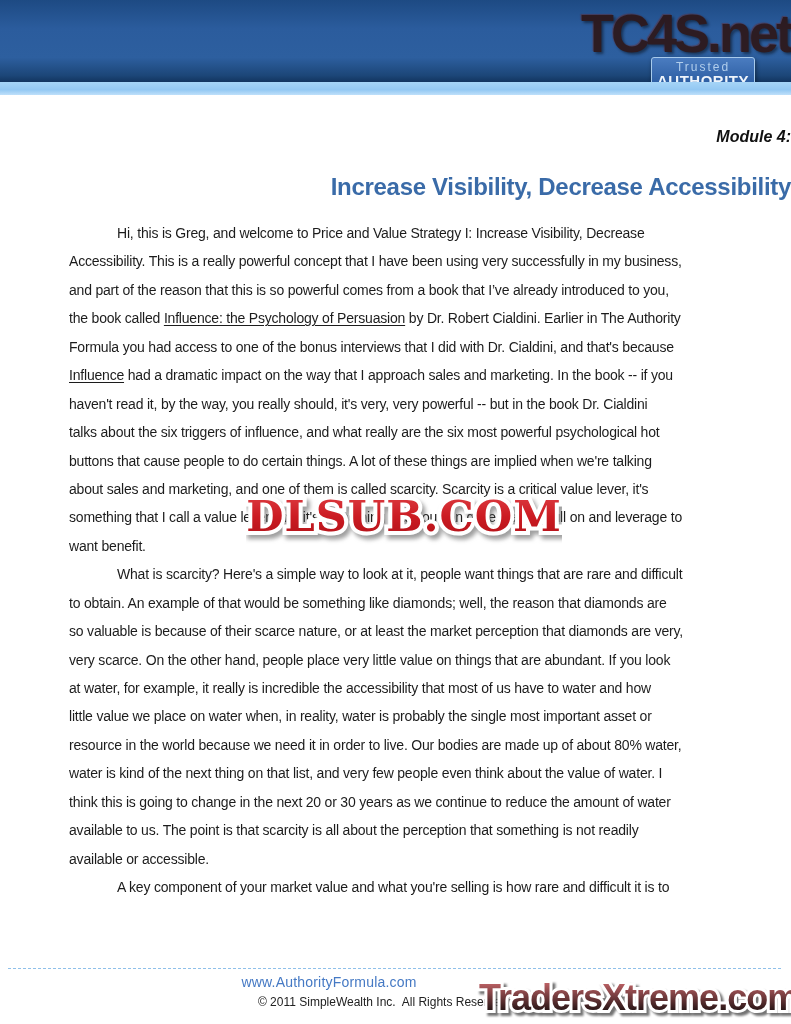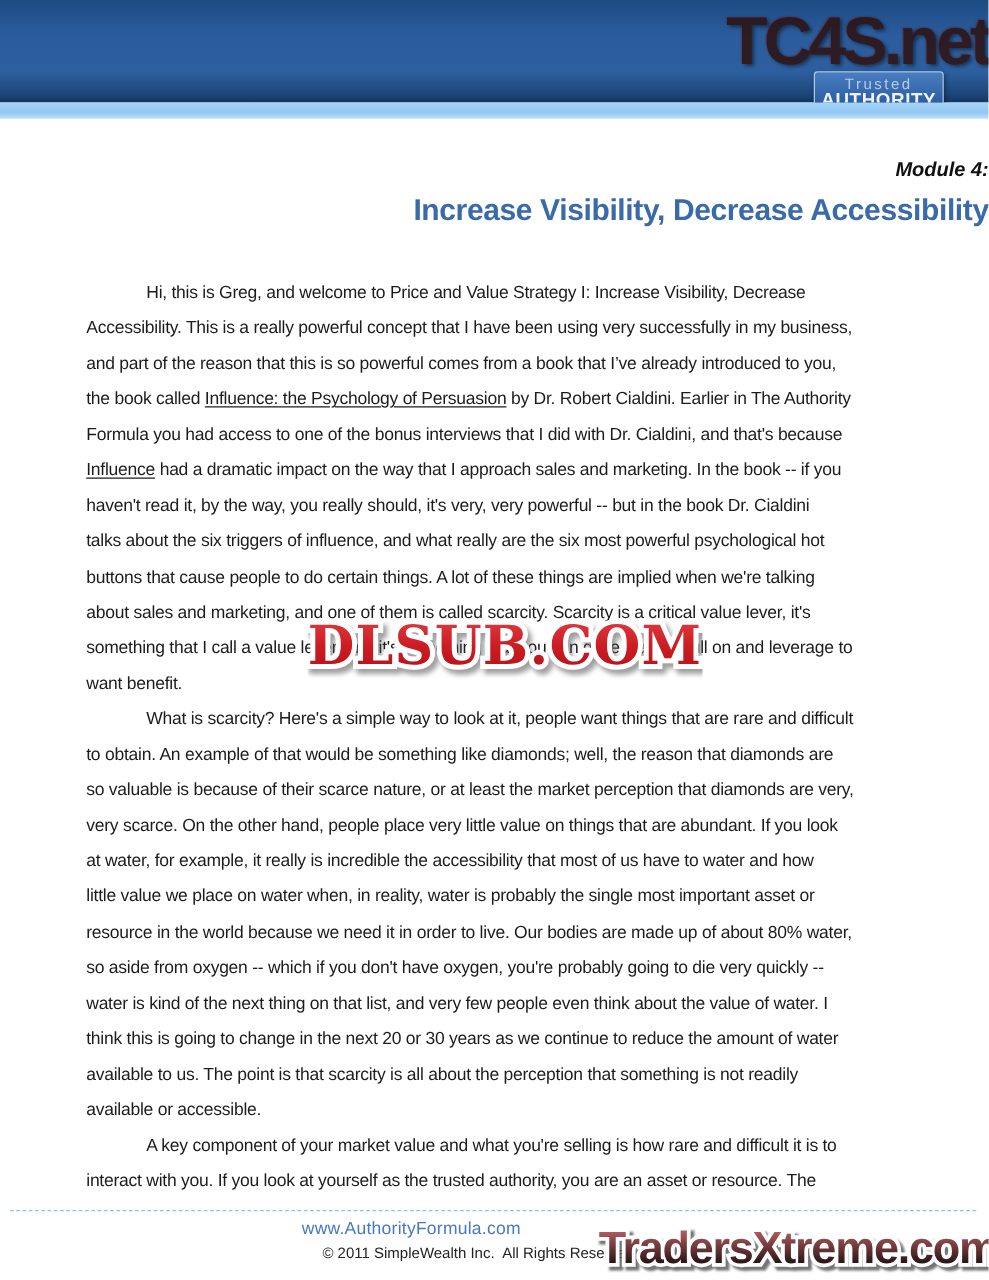--- a/index.html
+++ b/index.html
@@ -31,21 +31,21 @@
     color:#fff;
     margin-top:29px;
   }
   .badge .trusted{font-size:12px;letter-spacing:2px;color:rgba(190,216,242,.9);text-align:center;margin-top:2px;}
   .badge .authority{font-size:15px;font-weight:bold;letter-spacing:.5px;color:#eef4fb;text-align:center;line-height:14px;}
   .badge .formula{font-size:12px;font-style:italic;color:#ffffff;text-align:center;padding-right:7px;line-height:13px;}
   .badge .tail{position:absolute;left:10px;top:44px;}
   
   .titleblock{position:absolute;top:126px;left:0;width:791px;text-align:right;}
   .module{font-size:16px;font-weight:bold;font-style:italic;color:#111;line-height:22px;}
-  .heading{font-size:24px;font-weight:bold;color:#3a6ba8;letter-spacing:-.3px;line-height:34px;margin-top:4px;}
+  .heading{font-size:24px;font-weight:bold;color:#3a6ba8;letter-spacing:-.3px;line-height:34px;margin-top:22px;}
   
   .bodytext{
     position:absolute;top:219px;left:69px;width:680px;
     font-size:14px;letter-spacing:-.2px;color:#1c1c1c;
   }
   .line{height:28.45px;line-height:28.45px;white-space:pre;}
   .line.indent{padding-left:48px;}
   .u{text-decoration:underline;text-underline-offset:2px;}
   
   .wm-center{position:absolute;left:246px;top:486px;z-index:5;}
@@ -93,27 +93,25 @@
       <div class="line"><span>about sales and marketing, and one of them is called scarcity. Scarcity is a critical value lever, it's</span></div>
       <div class="line"><span>something that I call a value lever, and it's something that you can quite literally pull on and leverage to</span></div>
       <div class="line"><span>want benefit.</span></div>
       <div class="line indent"><span>What is scarcity? Here's a simple way to look at it, people want things that are rare and difficult</span></div>
       <div class="line"><span>to obtain. An example of that would be something like diamonds; well, the reason that diamonds are</span></div>
       <div class="line"><span>so valuable is because of their scarce nature, or at least the market perception that diamonds are very,</span></div>
       <div class="line"><span>very scarce. On the other hand, people place very little value on things that are abundant. If you look</span></div>
       <div class="line"><span>at water, for example, it really is incredible the accessibility that most of us have to water and how</span></div>
       <div class="line"><span>little value we place on water when, in reality, water is probably the single most important asset or</span></div>
       <div class="line"><span>resource in the world because we need it in order to live. Our bodies are made up of about 80% water,</span></div>
-      <div class="line"><span>so aside from oxygen -- which if you don't have oxygen, you're probably going to die very quickly --</span></div>
       <div class="line"><span>water is kind of the next thing on that list, and very few people even think about the value of water. I</span></div>
       <div class="line"><span>think this is going to change in the next 20 or 30 years as we continue to reduce the amount of water</span></div>
       <div class="line"><span>available to us. The point is that scarcity is all about the perception that something is not readily</span></div>
       <div class="line"><span>available or accessible.</span></div>
       <div class="line indent"><span>A key component of your market value and what you're selling is how rare and difficult it is to</span></div>
-      <div class="line"><span>interact with you. If you look at yourself as the trusted authority, you are an asset or resource. The</span></div>
     </div>
 
   <svg class="wm-center" width="316" height="60" viewBox="0 0 316 60">
     <defs>
       <linearGradient id="redg" x1="0" y1="0" x2="0" y2="1">
         <stop offset="0" stop-color="#e04046"></stop>
         <stop offset="0.5" stop-color="#cc1c23"></stop>
         <stop offset="1" stop-color="#b01017"></stop>
       </linearGradient>
     </defs>

